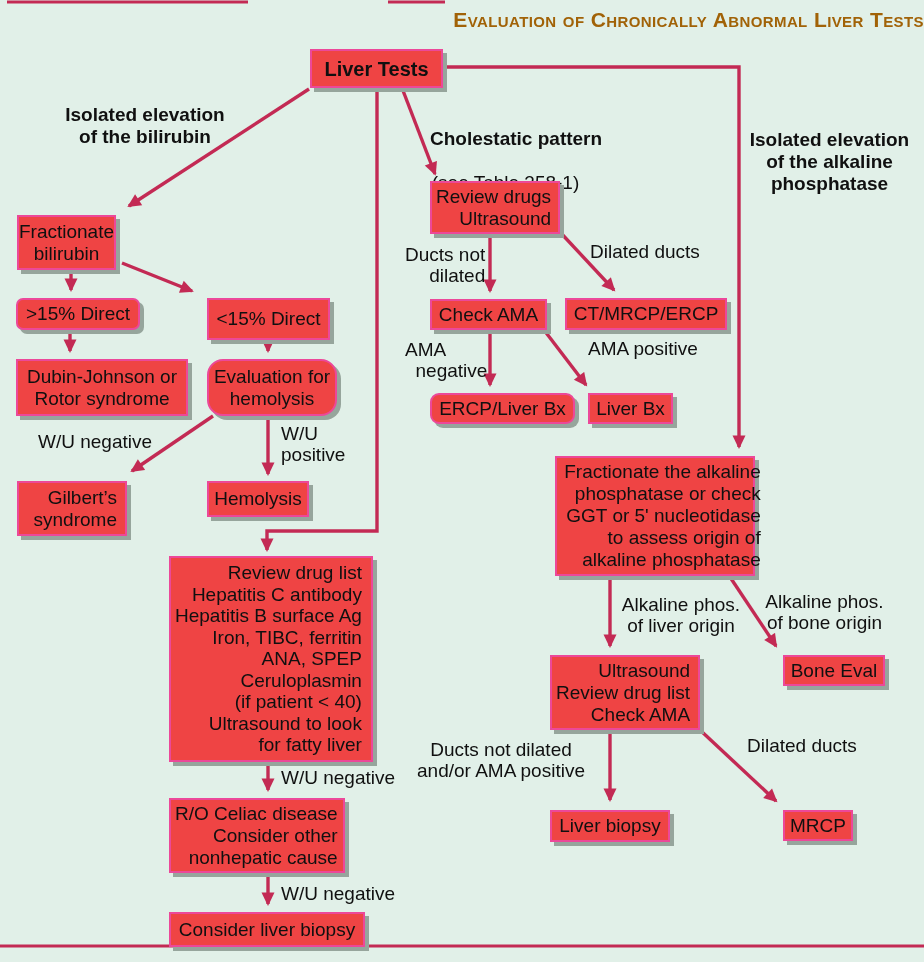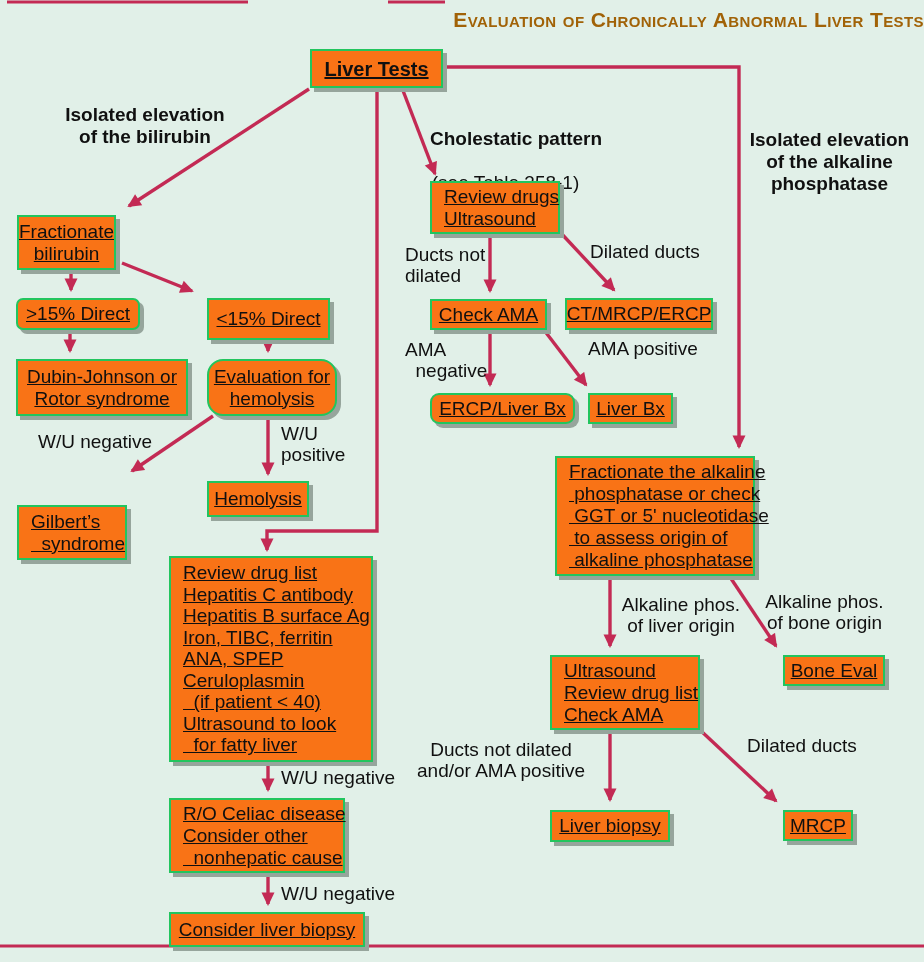--- a/index.html
+++ b/index.html
@@ -8,27 +8,27 @@
   #edges{position:absolute; left:0; top:0; width:924px; height:962px; pointer-events:none;}
 
   .title{
     position:absolute; left:0; top:8px; width:924px;
     text-align:right; font-weight:bold; font-size:21px;
     font-variant:small-caps; letter-spacing:.4px; color:#a16207;
   }
 
   .box{
     position:absolute; box-sizing:border-box;
-    background:#f97316; border:2px solid #22c55e;
+    background:#ef4444; border:2px solid #ec4899;
     box-shadow:4px 4px 0 #96a59c;
     display:flex; align-items:center; justify-content:center;
     font-size:19px; line-height:22px; color:#101010;
-    white-space:pre; text-align:center;text-decoration:underline;
+    white-space:pre; text-align:center;
   }
-  .box.left{justify-content:flex-start; text-align:left; padding-left:12px;}
+  .box.left{justify-content:flex-start; text-align:right; padding-left:4px;}
   .box.bold{font-weight:bold; font-size:20px;}
 
   .lbl{
     position:absolute; font-size:19px; line-height:21px;
     color:#101010; white-space:pre;
   }
   .lbl.center{text-align:center;}
   .hdr{
     position:absolute; font-weight:bold; font-size:19px; line-height:22px;
     color:#101010; white-space:pre; text-align:center;
@@ -92,27 +92,27 @@
 
   <div class="box bold" style="left:310px; top:49px; width:133px; height:39px;">Liver Tests</div>
   <div class="box" style="left:17px; top:215px; width:99px; height:55px;">Fractionate
 bilirubin</div>
   <div class="box" style="left:16px; top:298px; width:124px; height:32px;border-radius:7px;">&gt;15% Direct</div>
   <div class="box" style="left:207px; top:298px; width:123px; height:42px;">&lt;15% Direct</div>
   <div class="box" style="left:16px; top:359px; width:172px; height:57px;">Dubin-Johnson or
 Rotor syndrome</div>
   <div class="box" style="left:207px; top:359px; width:130px; height:57px;border-radius:16px;">Evaluation for
 hemolysis</div>
-  <div class="box left" style="left:17px; top:481px; width:110px; height:55px;margin-top:24px;">Gilbert’s
+  <div class="box left" style="left:17px; top:481px; width:110px; height:55px;">Gilbert’s
   syndrome</div>
   <div class="box" style="left:207px; top:481px; width:102px; height:36px;">Hemolysis</div>
   <div class="box left" style="left:430px; top:181px; width:130px; height:53px;">Review drugs
 Ultrasound</div>
   <div class="box" style="left:430px; top:299px; width:117px; height:31px;">Check AMA</div>
-  <div class="box" style="left:565px; top:298px; width:148px; height:32px;">CT/MRCP/ERCP</div>
+  <div class="box" style="left:565px; top:298px; width:162px; height:32px;">CT/MRCP/ERCP</div>
   <div class="box" style="left:430px; top:393px; width:145px; height:31px;border-radius:9px;">ERCP/Liver Bx</div>
   <div class="box" style="left:588px; top:393px; width:85px; height:31px;">Liver Bx</div>
   <div class="box left" style="left:555px; top:456px; width:200px; height:120px;">Fractionate the alkaline
  phosphatase or check
  GGT or 5' nucleotidase
  to assess origin of
  alkaline phosphatase</div>
   <div class="box left" style="left:550px; top:655px; width:150px; height:75px;">Ultrasound
 Review drug list
 Check AMA</div>
@@ -126,21 +126,21 @@
 ANA, SPEP
 Ceruloplasmin
   (if patient &lt; 40)
 Ultrasound to look
   for fatty liver</div>
   <div class="box left" style="left:169px; top:798px; width:176px; height:75px;">R/O Celiac disease
 Consider other
   nonhepatic cause</div>
   <div class="box" style="left:169px; top:912px; width:196px; height:35px;">Consider liver biopsy</div>
 
-  <div class="lbl" style="left:405px; top:244px;">Ducts not
+  <div class="lbl" style="left:405px; top:244px;text-align:right;">Ducts not
 dilated</div>
   <div class="lbl" style="left:590px; top:241px;">Dilated ducts</div>
   <div class="lbl" style="left:405px; top:339px;">AMA
   negative</div>
   <div class="lbl" style="left:588px; top:338px;">AMA positive</div>
   <div class="lbl" style="left:38px; top:431px;">W/U negative</div>
   <div class="lbl" style="left:281px; top:423px;">W/U
 positive</div>
   <div class="lbl center" style="left:620px; top:594px; width:122px;">Alkaline phos.
 of liver origin</div>

